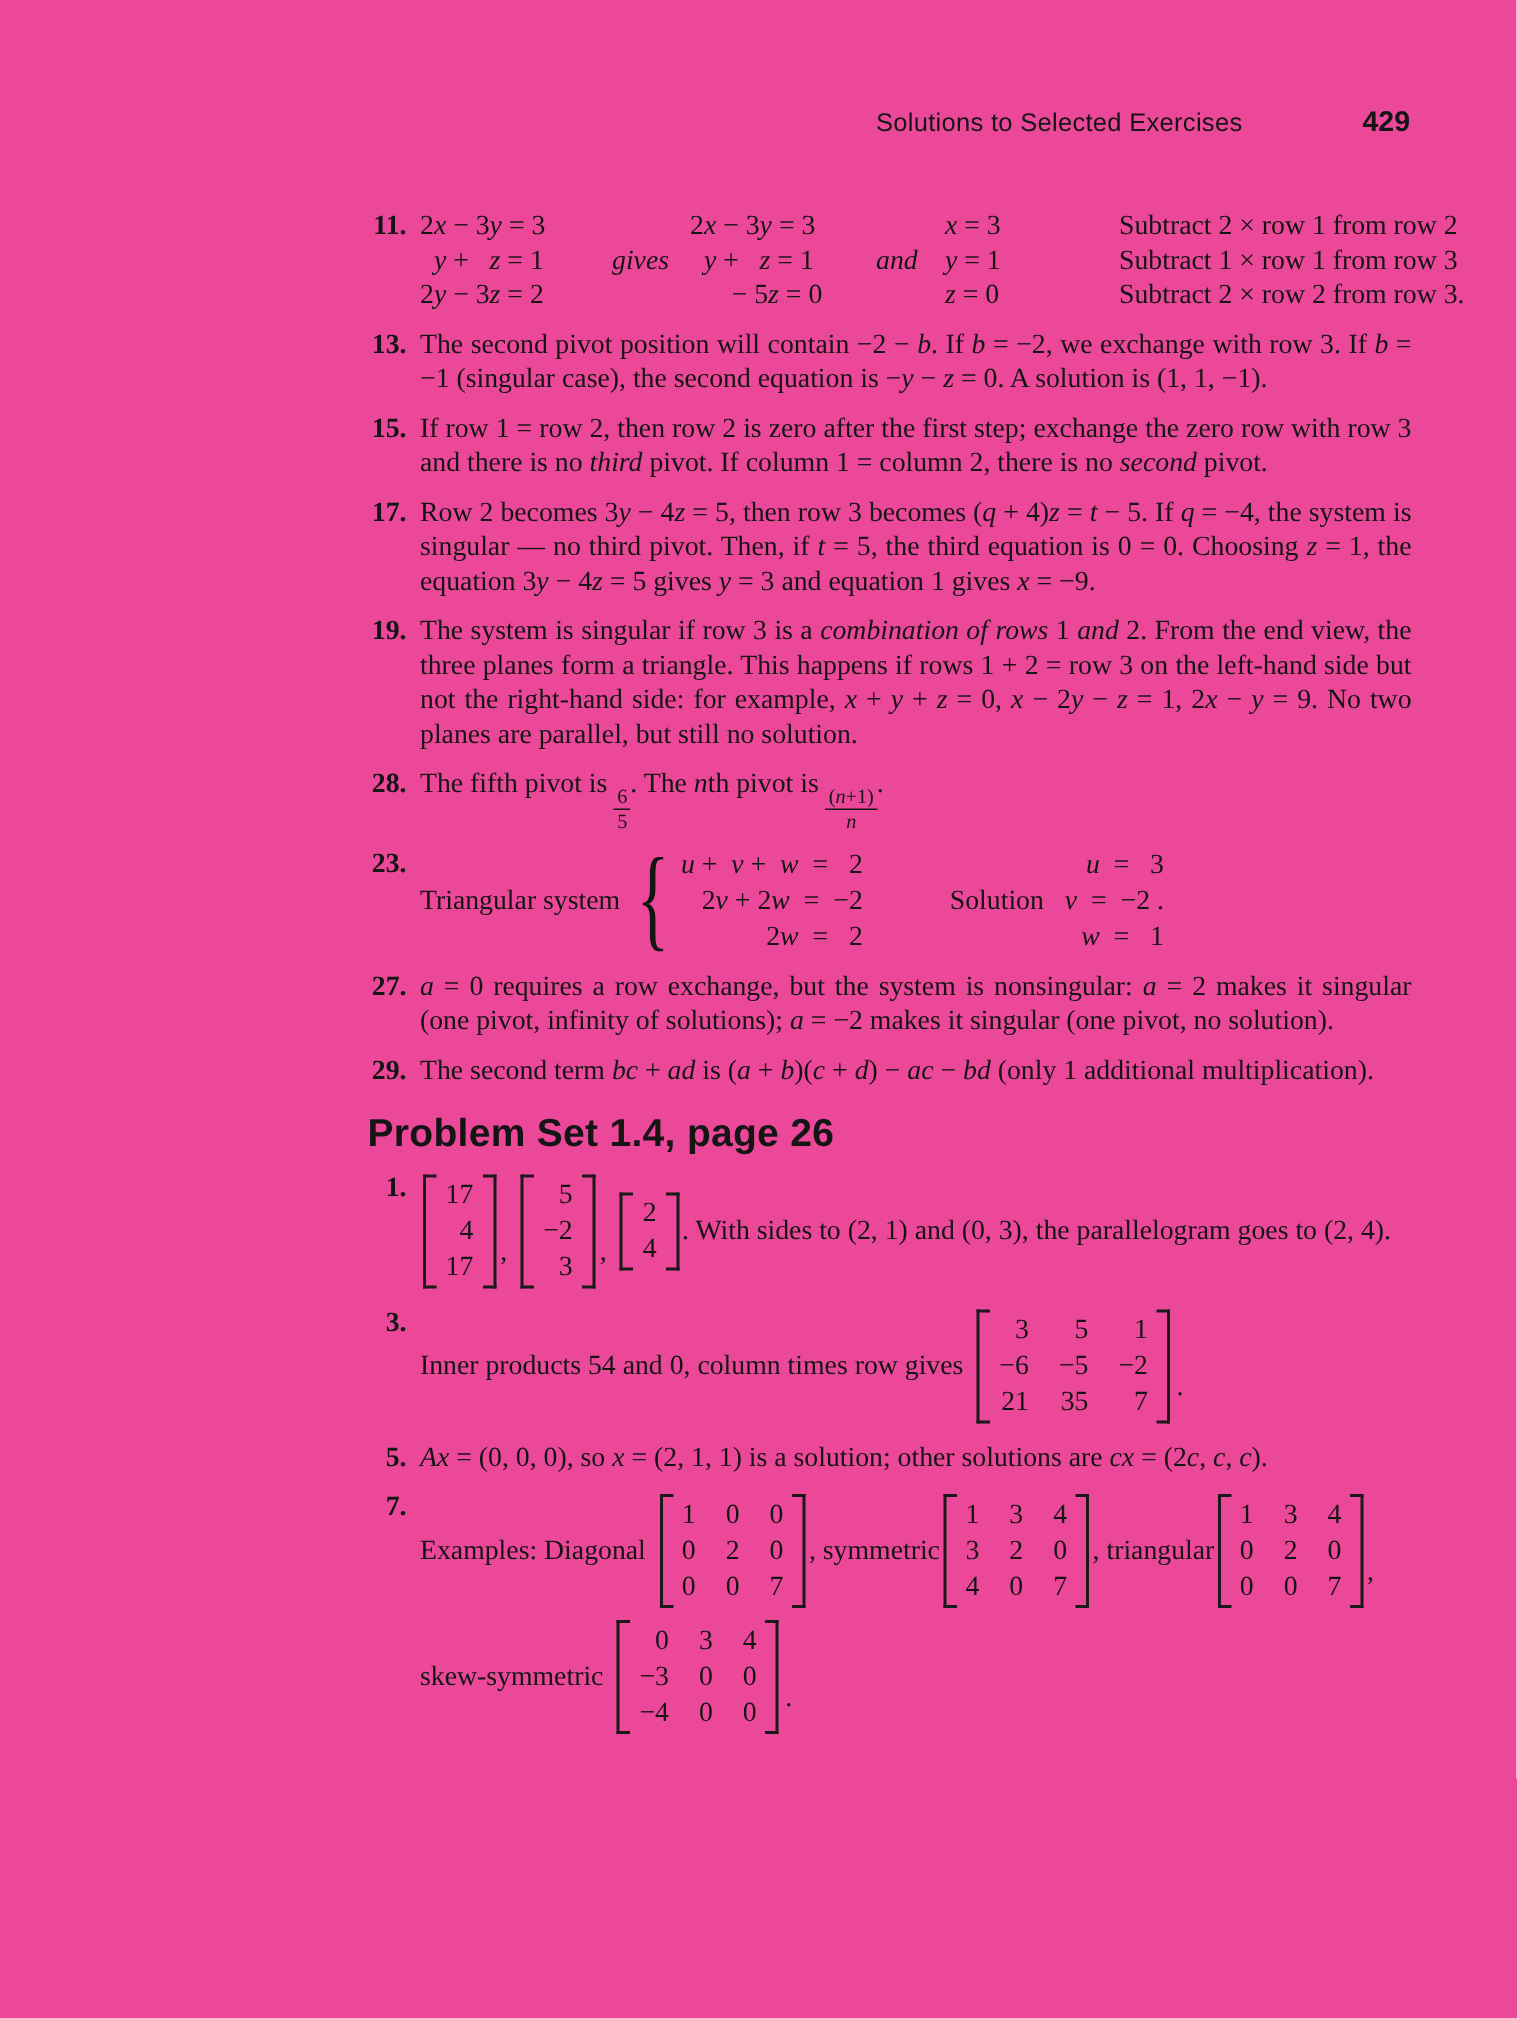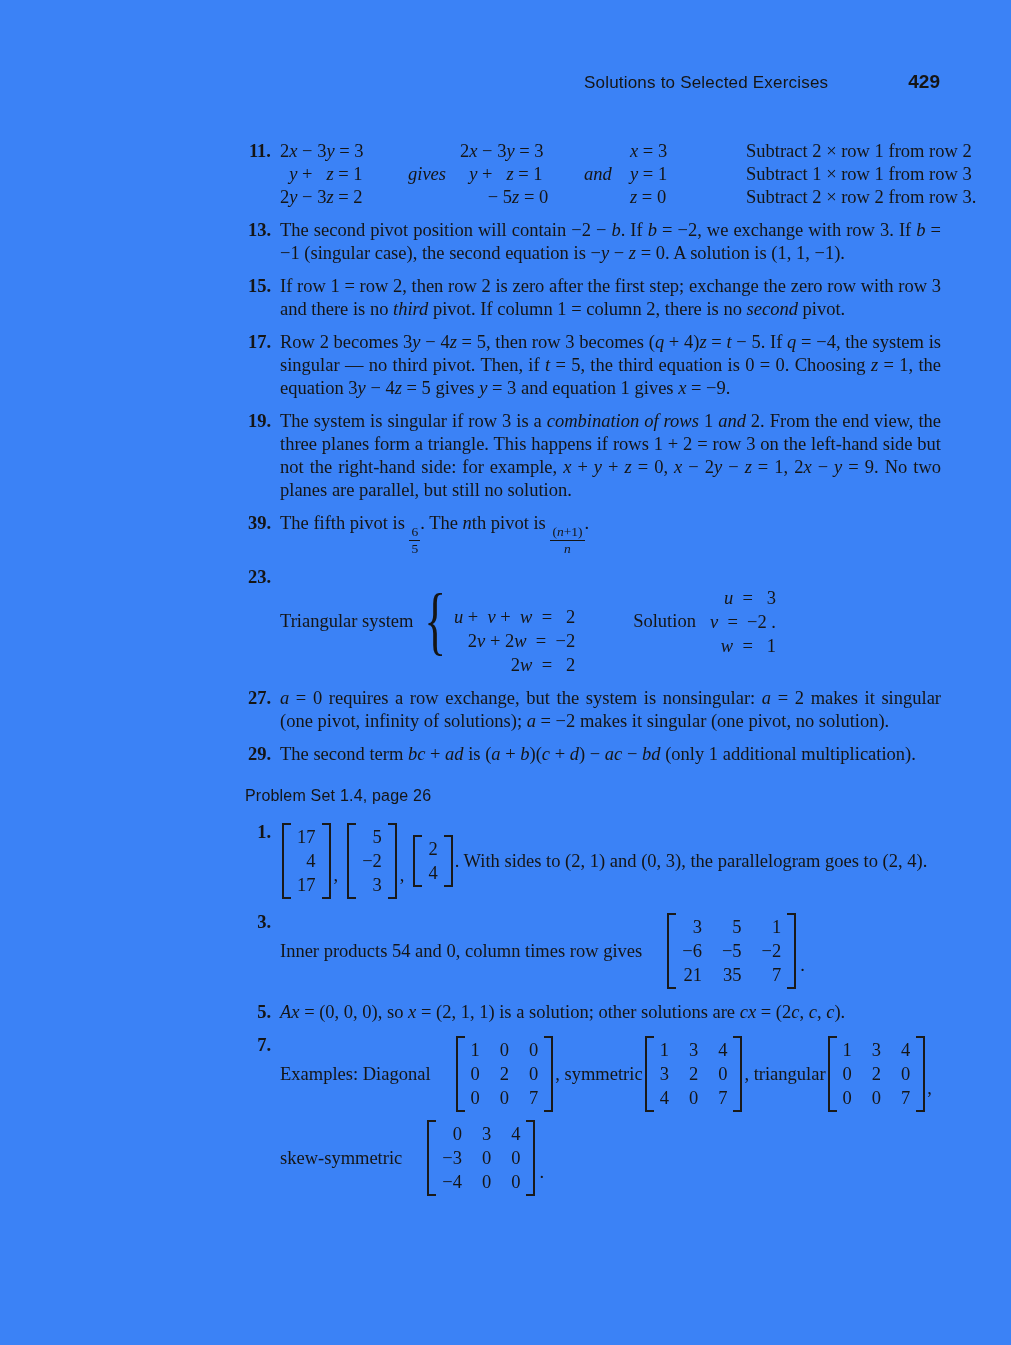--- a/index.html
+++ b/index.html
@@ -1,17 +1,17 @@
 <!DOCTYPE html>
 <html><head>
 <meta charset="utf-8">
 <style>
   html,body{margin:0;padding:0;background:#fff;}
   .page{
-    position:relative;width:1011px;height:1345px;background:#3b82f6;
+    position:relative;width:1011px;height:1345px;background:#ec4899;
     color:#151515;font-family:"Liberation Serif",serif;font-size:18.5px;
     line-height:23px;overflow:hidden;
   }
   
   .runhead{
     position:absolute;top:70px;right:71px;display:flex;align-items:baseline;gap:80px;
     font-family:"Liberation Sans",sans-serif;
   }
   .runhead .title{font-size:17px;letter-spacing:.2px;}
   .runhead .pageno{font-size:19px;font-weight:700;}
@@ -28,33 +28,33 @@
   .note{white-space:nowrap;margin-left:44px;}
   
   .frac{display:inline-flex;flex-direction:column;align-items:center;vertical-align:-7px;
         line-height:1.05;font-size:13.5px;}
   .fn{border-bottom:1.3px solid #151515;padding:0 2px 1px 2px;}
   .fd{padding-top:1px;}
   
   .tri{display:flex;align-items:center;text-align:left;}
   .tri-label{margin-right:10px;}
   .brace{font-size:76px;line-height:.85;font-weight:400;transform:scaleX(.6);margin:0 0 4px -6px;}
-  .tri-eqs{white-space:pre;text-align:right;line-height:24px;margin-top:39px;}
+  .tri-eqs{white-space:pre;text-align:right;line-height:24px;}
   .tri-sol-label{margin-left:58px;margin-right:14px;}
   .tri-sol{white-space:pre;text-align:right;line-height:24px;}
   
-  .sec-head{font-family:"Liberation Sans",sans-serif;font-weight:400;font-size:16px;
+  .sec-head{font-family:"Liberation Sans",sans-serif;font-weight:700;font-size:26px;
             margin:18px 0 14px 0;letter-spacing:.2px;}
   
   .mrow{display:flex;align-items:center;text-align:left;flex-wrap:nowrap;}
   .mrow .txt{white-space:pre-wrap;}
   .sep{align-self:flex-end;margin:0 7px 14px 1px;}
   .sep2{align-self:flex-end;margin:0 5px 14px 0;}
   .endmark{align-self:flex-end;margin:0 0 14px 2px;}
-  .mrow .lead{margin-right:23px;}
+  .mrow .lead{margin-right:7px;}
   .skewrow{margin-top:4px;}
   
   .mat{display:inline-flex;align-items:stretch;margin:2px 2px;}
   .bl{width:7px;border:2px solid #1a1a1a;border-right:none;margin-right:5px;}
   .br{width:7px;border:2px solid #1a1a1a;border-left:none;margin-left:5px;}
   .mg{display:grid;column-gap:20px;justify-items:end;align-content:center;
       padding:2px 1px;line-height:24px;}
 </style>
 </head>
 <body>
@@ -110,21 +110,21 @@
       <span class="pnum">17.</span>
       <div class="pbody">Row 2 becomes 3<i>y</i> − 4<i>z</i> = 5, then row 3 becomes (<i>q</i> + 4)<i>z</i> = <i>t</i> − 5. If <i>q</i> = −4, the system is singular — no third pivot. Then, if <i>t</i> = 5, the third equation is 0 = 0. Choosing <i>z</i> = 1, the equation 3<i>y</i> − 4<i>z</i> = 5 gives <i>y</i> = 3 and equation 1 gives <i>x</i> = −9.</div>
     </div>
 
     <div class="prob">
       <span class="pnum">19.</span>
       <div class="pbody">The system is singular if row 3 is a <i>combination of rows</i> 1 <i>and</i> 2. From the end view, the three planes form a triangle. This happens if rows 1 + 2 = row 3 on the left-hand side but not the right-hand side: for example, <i>x</i> + <i>y</i> + <i>z</i> = 0, <i>x</i> − 2<i>y</i> − <i>z</i> = 1, 2<i>x</i> − <i>y</i> = 9. No two planes are parallel, but still no solution.</div>
     </div>
 
     <div class="prob">
-      <span class="pnum">39.</span>
+      <span class="pnum">28.</span>
       <div class="pbody">The fifth pivot is <span class="frac">
             <span class="fn">6</span>
             <span class="fd">5</span>
           </span>. The <i>n</i>th pivot is <span class="frac">
             <span class="fn">(<i>n</i>+1)</span>
             <span class="fd"><i>n</i></span>
           </span>.</div>
     </div>
 
     <div class="prob">

